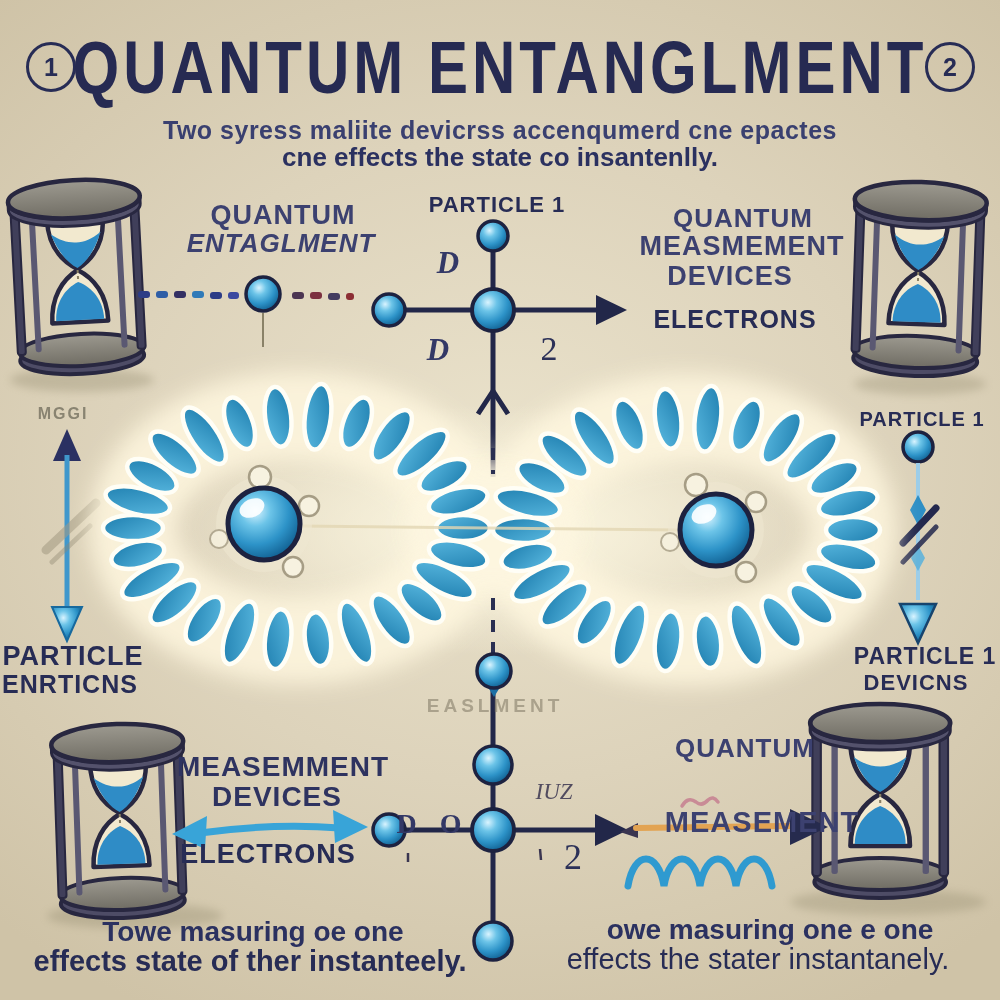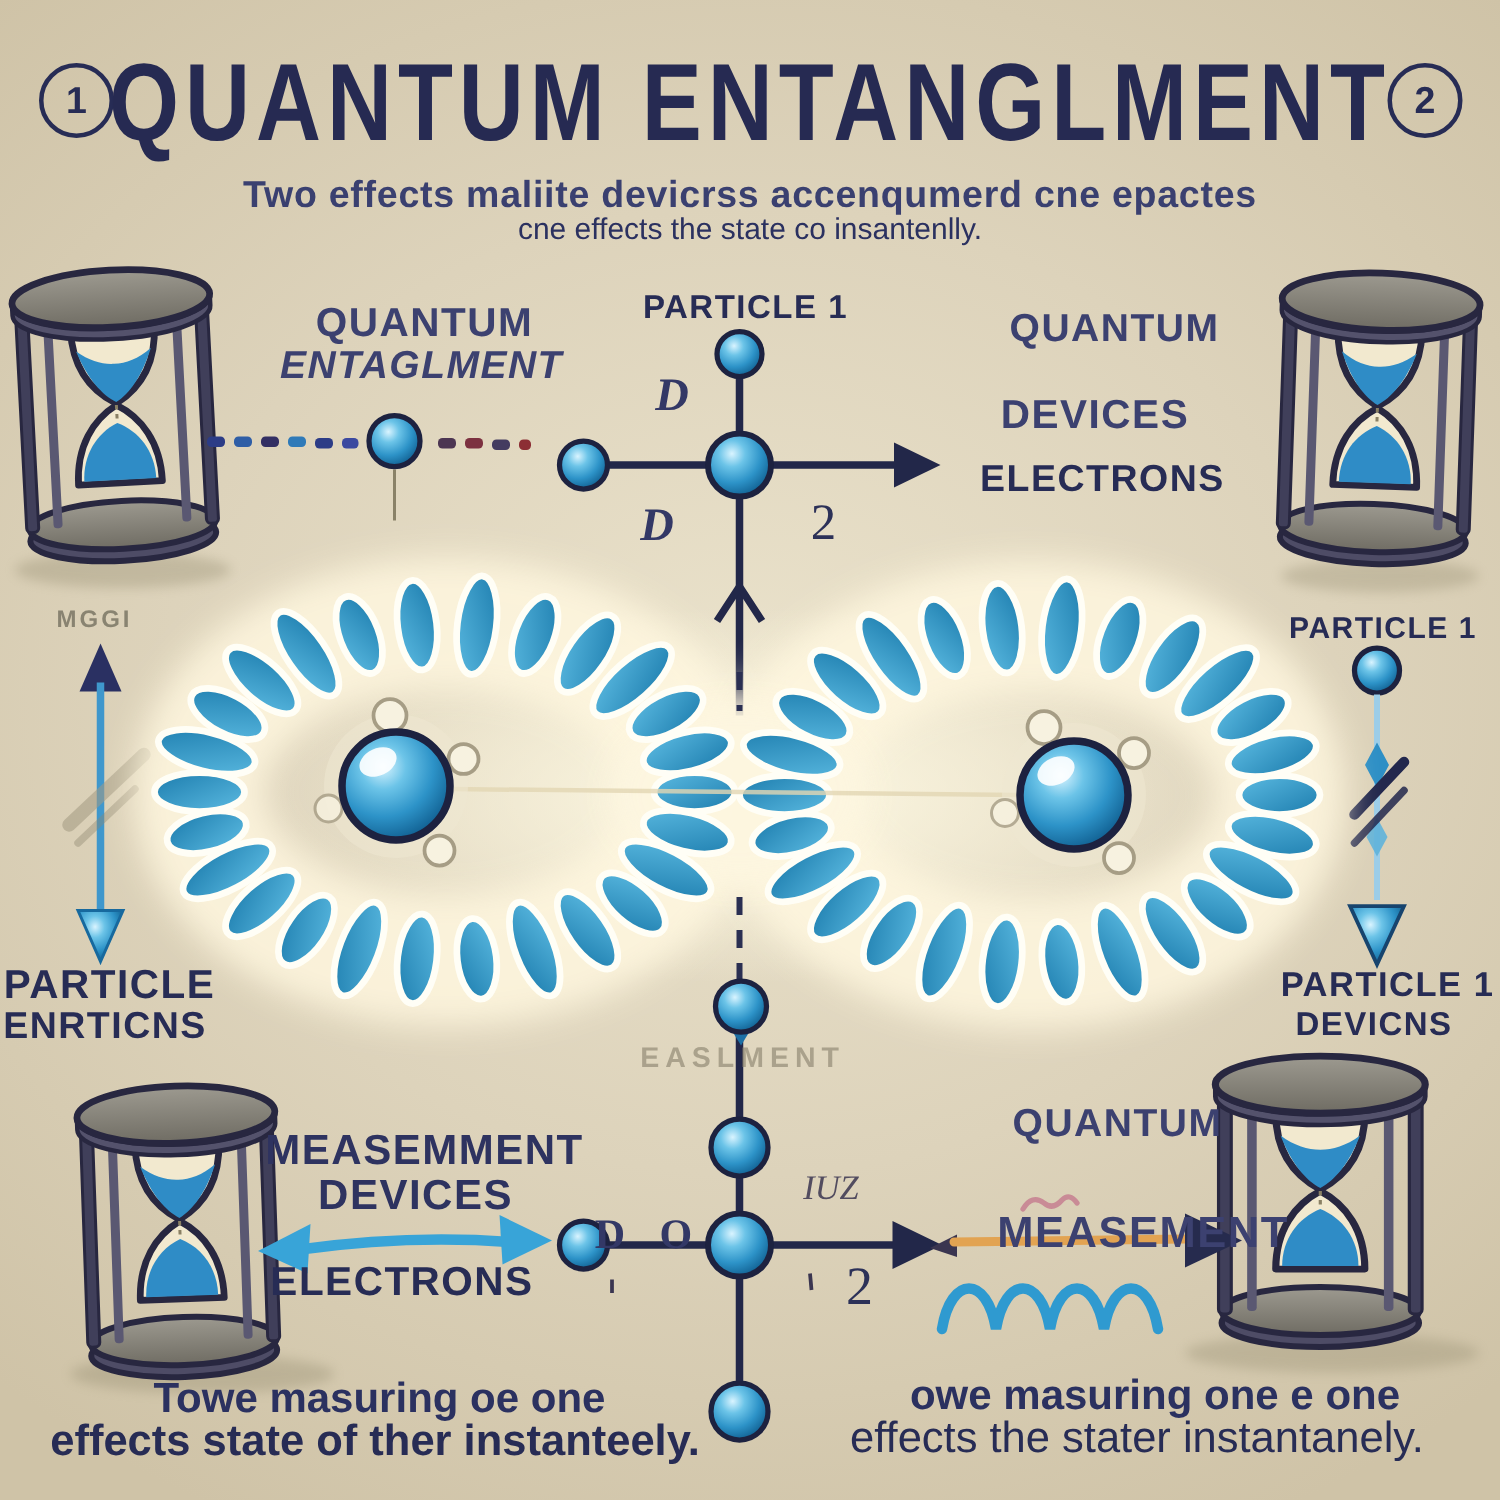--- a/index.html
+++ b/index.html
@@ -8,21 +8,21 @@
     font-family:"Liberation Sans",sans-serif;}
   .halo{position:absolute;left:55px;top:355px;width:890px;height:350px;border-radius:50%;
     background:radial-gradient(ellipse 50% 50% at 50% 50%, rgba(255,250,228,.95) 0%, rgba(255,250,228,0) 72%);}
   svg.scene{position:absolute;left:0;top:0;}
   .t{position:absolute;color:#272c55;white-space:nowrap;transform:translateX(-50%);}
   .full{left:0;right:0;text-align:center;transform:none;}
   .title{top:26px;font-size:60px;font-weight:700;letter-spacing:4px;transform:scaleY(1.22);transform-origin:50% 0;color:#262a52;}
   .badge{position:absolute;width:44px;height:44px;border:3.5px solid #272c55;border-radius:50%;
     display:flex;align-items:center;justify-content:center;font-size:25px;font-weight:700;color:#272c55;}
   .sub1{top:116px;font-size:25px;font-weight:600;color:#3a4070;letter-spacing:.5px;}
-  .sub2{top:142px;font-size:20px;font-weight:400;color:#2b3160;}
+  .sub2{top:142px;font-size:26px;font-weight:700;color:#2b3160;}
   .lbl{font-weight:700;letter-spacing:1px;}
   .ser{font-family:"Liberation Serif",serif;}
   .ghosty{color:rgba(125,118,98,.55);}
 </style>
 </head>
 <body>
 
 <div class="stage">
   <div class="halo"></div>
 
@@ -227,32 +227,33 @@
       <polygon points="620,832 638,823 638,838" fill="#3a3550"></polygon>
       <line x1="636" y1="828" x2="790" y2="826" stroke="#e2a352" stroke-width="6" stroke-linecap="round"></line>
       <polygon points="790,809 828,827 790,845" fill="#262b4e"></polygon>
       <path d="M628,886 C634,850 658,850 664,886 C670,850 694,850 700,886 C706,850 730,850 736,886 C742,850 766,850 772,886" fill="none" stroke="#2f9ad0" stroke-width="7" stroke-linecap="round"></path>
     </g>
   </svg>
 
   <div class="badge" style="left:26px;top:42px;">1</div>
   <div class="badge" style="left:925px;top:42px;">2</div>
   <div class="t full title">QUANTUM ENTANGLMENT</div>
-  <div class="t full sub1">Two effects maliite devicrss accenqumerd cne epactes</div>
+  <div class="t full sub1">Two syress maliite devicrss accenqumerd cne epactes</div>
   <div class="t full sub2">cne effects the state co insantenlly.</div>
 
   <div class="t lbl" style="left:283px;top:200px;font-size:27px;color:#3c4170;">QUANTUM</div>
   <div class="t lbl" style="left:281px;top:228px;font-size:26px;color:#3c4170;font-style:italic;">ENTAGLMENT</div>
 
   <div class="t lbl" style="left:497px;top:192px;font-size:22px;">PARTICLE 1</div>
   <div class="t ser" style="left:448px;top:245px;font-size:31px;font-style:italic;font-weight:600;color:#333866;">D</div>
   <div class="t ser" style="left:438px;top:332px;font-size:31px;font-style:italic;font-weight:600;color:#333866;">D</div>
   <div class="t ser" style="left:549px;top:330px;font-size:34px;color:#2c3158;">2</div>
 
   <div class="t" style="left:743px;top:203px;font-size:26px;font-weight:600;letter-spacing:1px;color:#3c4170;">QUANTUM</div>
+  <div class="t" style="left:742px;top:231px;font-size:27px;font-weight:600;letter-spacing:1px;color:#3c4170;">MEASMEMENT</div>
   <div class="t" style="left:730px;top:261px;font-size:27px;font-weight:600;letter-spacing:1px;color:#3c4170;">DEVICES</div>
   <div class="t lbl" style="left:735px;top:305px;font-size:25px;">ELECTRONS</div>
 
   <div class="t" style="left:63px;top:405px;font-size:16px;font-weight:600;letter-spacing:2px;color:rgba(110,105,90,.75);">MGGI</div>
   <div class="t" style="left:73px;top:641px;font-size:27px;font-weight:800;letter-spacing:1px;">PARTICLE</div>
   <div class="t lbl" style="left:70px;top:670px;font-size:25px;">ENRTICNS</div>
 
   <div class="t lbl" style="left:922px;top:408px;font-size:20px;">PARTICLE 1</div>
   <div class="t" style="left:925px;top:643px;font-size:23px;font-weight:800;letter-spacing:1px;">PARTICLE 1</div>
   <div class="t lbl" style="left:916px;top:670px;font-size:22px;">DEVICNS</div>

